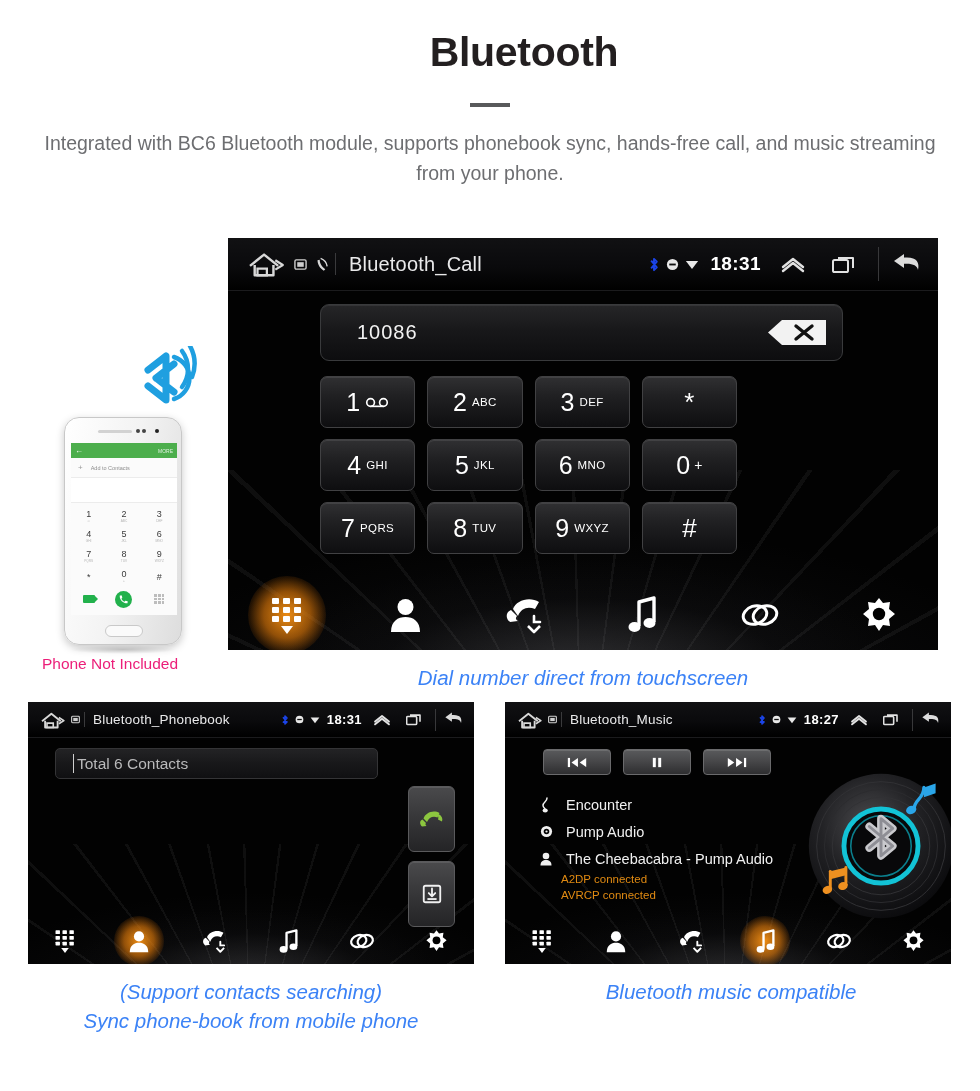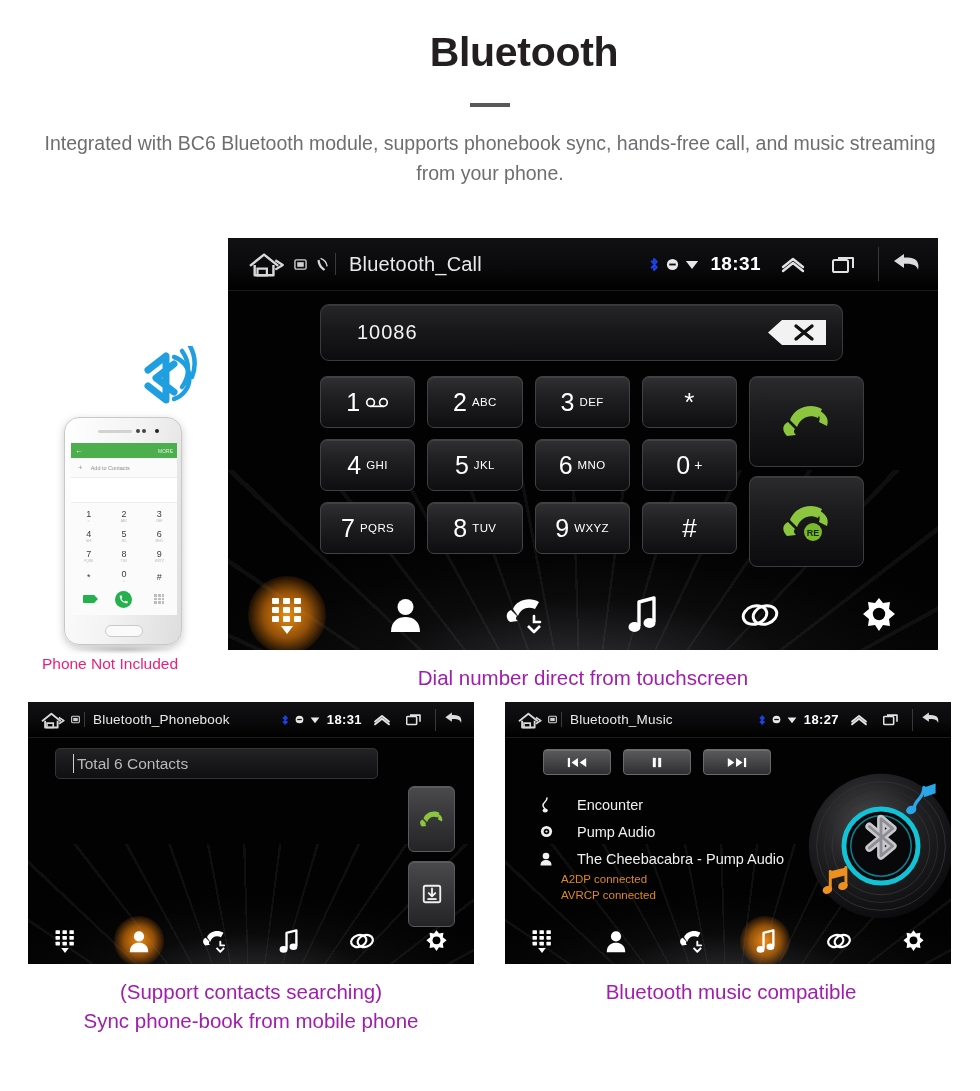--- a/index.html
+++ b/index.html
@@ -130,22 +130,22 @@
   }
   .navitem.on::before {
     content: ""; position: absolute; left: 50%; top: 50%;
     width: 78px; height: 78px; transform: translate(-50%,-50%);
     border-radius: 50%;
     background: radial-gradient(circle, rgba(255,150,20,.92) 0%, rgba(240,130,10,.60) 42%, rgba(180,90,0,.18) 68%, rgba(0,0,0,0) 80%);
   }
   .navitem svg { position: relative; z-index: 2; }
 
   .cap {
-    position: absolute; text-align: center; color: #a21caf;
-    font-size: 20.5px; line-height: 29px;
+    position: absolute; text-align: center; color: #3b82f6;
+    font-size: 20.5px; line-height: 29px; font-style: italic;
   }
   .cap-main { top: 663px; left: 228px; width: 710px; }
 
   
   .unit-sm {
     position: absolute; width: 446px; height: 262px;
     background: #000; overflow: hidden;
   }
   .unit-sm.left  { left: 28px;  top: 702px; }
   .unit-sm.right { left: 505px; top: 702px; padding-left: 39px; }
@@ -198,21 +198,21 @@
   .mu-btn {
     width: 68px; height: 26px; border-radius: 4px;
     background: linear-gradient(#595a5c 0%, #48484a 45%, #2e2e30 100%);
     border: 1px solid #6a6a6c;
     box-shadow: inset 0 1px 0 rgba(255,255,255,.12);
     display: flex; align-items: center; justify-content: center;
   }
   .mu-list { position: absolute; left: 30px; top: 89px; z-index: 4; }
   .mu-row { display: flex; align-items: center; height: 27px; }
   .mu-ico { width: 22px; display: flex; justify-content: center; flex: none; }
-  .mu-txt { color: #f0f0f0; font-size: 14.5px; margin-left: 20px; }
+  .mu-txt { color: #f0f0f0; font-size: 14.5px; margin-left: 9px; }
   .mu-stat { color: #e08a12; font-size: 11.5px; margin-left: 26px; line-height: 15.5px; }
   .mu-disc {
     position: absolute; right: -8px; top: 66px; width: 156px; height: 156px; z-index: 3;
   }
 
   .cap-sm { font-size: 20.5px; }
   .cap-left  { top: 977px; left: 10px;  width: 482px; }
   .cap-right { top: 977px; left: 490px; width: 482px; }
 
   
@@ -505,38 +505,20 @@
         <div class="key">
           <span class="kd">9</span>
           <span class="kl">WXYZ</span>
         </div>
         <div class="key">
           <span class="ksym">#</span>
         </div>
       </div>
     </div>
 
-    <div class="callcol">
-      <div class="callbtn">
-        <svg width="60" height="48" viewBox="0 0 60 48">
-          <path d="M10 38 C4 32 6 26 11 24 L18 31 C16 33 17 35 19 37 L10 38 Z" fill="#8cc63f"></path>
-          <path d="M13 22 C17 10 33 4 45 11 L41 20 C33 16 24 19 20 29 Z" fill="#8cc63f"></path>
-          <path d="M43 13 C50 17 52 22 50 28 L42 24 C43 21 43 18 41 16 Z" fill="#8cc63f"></path>
-        </svg>
-      </div>
-      <div class="callbtn">
-        <svg width="60" height="48" viewBox="0 0 60 48">
-          <path d="M10 38 C4 32 6 26 11 24 L18 31 C16 33 17 35 19 37 L10 38 Z" fill="#8cc63f"></path>
-          <path d="M13 22 C17 10 33 4 45 11 L41 20 C33 16 24 19 20 29 Z" fill="#8cc63f"></path>
-          <path d="M43 13 C50 17 52 22 50 28 L42 24 C43 21 43 18 41 16 Z" fill="#8cc63f"></path>
-          <circle cx="36" cy="34" r="9" fill="#7ab82e"></circle>
-          <text x="36" y="38" font-size="9" font-weight="bold" fill="#0f2b00" text-anchor="middle" font-family="Liberation Sans, sans-serif">RE</text>
-        </svg>
-      </div>
-    </div>
 
     <div class="navbar">
       <div class="navitem on">
         <svg width="38" height="40" viewBox="0 0 38 40">
           <g fill="#fff">
             <rect x="4" y="3" width="7" height="6" rx="1"></rect>
               <rect x="15" y="3" width="7" height="6" rx="1"></rect>
               <rect x="26" y="3" width="7" height="6" rx="1"></rect>
             <rect x="4" y="12" width="7" height="6" rx="1"></rect>
               <rect x="15" y="12" width="7" height="6" rx="1"></rect>

